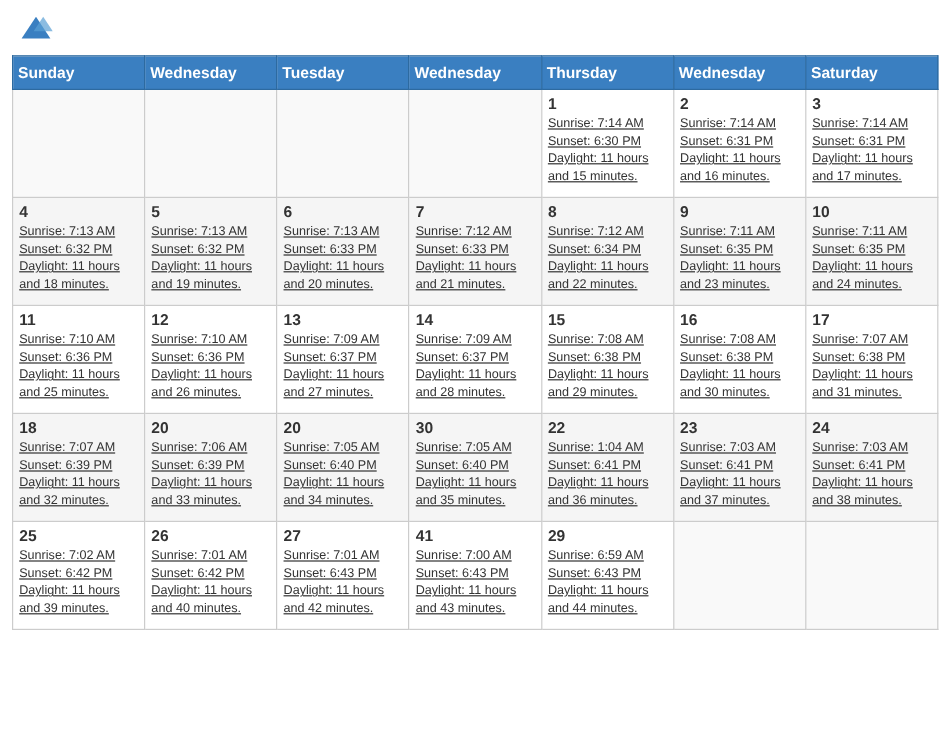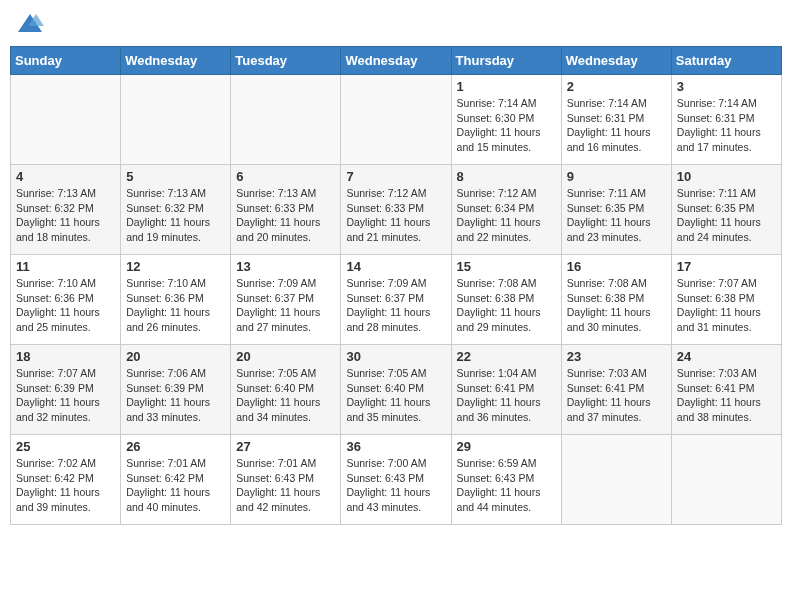--- a/index.html
+++ b/index.html
@@ -90,20 +90,21 @@
     .day-number {
       font-size: 13px;
       font-weight: bold;
       display: block;
       margin-bottom: 2px;
     }
     .day-info {
       font-size: 10.5px;
       line-height: 1.4;
       color: #333;
+      text-decoration: underline;
     }
     .empty-cell {
       background: #f9f9f9;
     }
   </style>
 </head>
 <body>
 
 <div class="header">
   <div class="logo">
@@ -306,21 +307,21 @@
 Sunset: 6:42 PM
 Daylight: 11 hours and 40 minutes.</div>
         </td>
         <td>
           <span class="day-number">27</span>
           <div class="day-info" style="white-space: pre-line;">Sunrise: 7:01 AM
 Sunset: 6:43 PM
 Daylight: 11 hours and 42 minutes.</div>
         </td>
         <td>
-          <span class="day-number">36</span>
+          <span class="day-number">41</span>
           <div class="day-info" style="white-space: pre-line;">Sunrise: 7:00 AM
 Sunset: 6:43 PM
 Daylight: 11 hours and 43 minutes.</div>
         </td>
         <td>
           <span class="day-number">29</span>
           <div class="day-info" style="white-space: pre-line;">Sunrise: 6:59 AM
 Sunset: 6:43 PM
 Daylight: 11 hours and 44 minutes.</div>
         </td>

